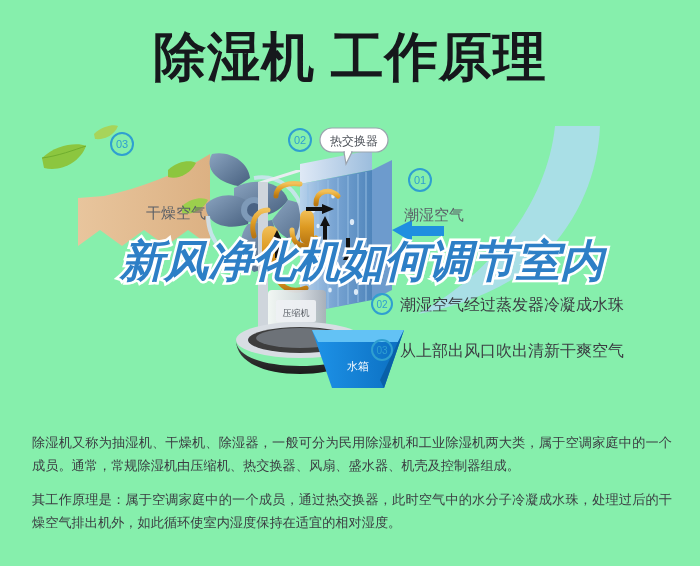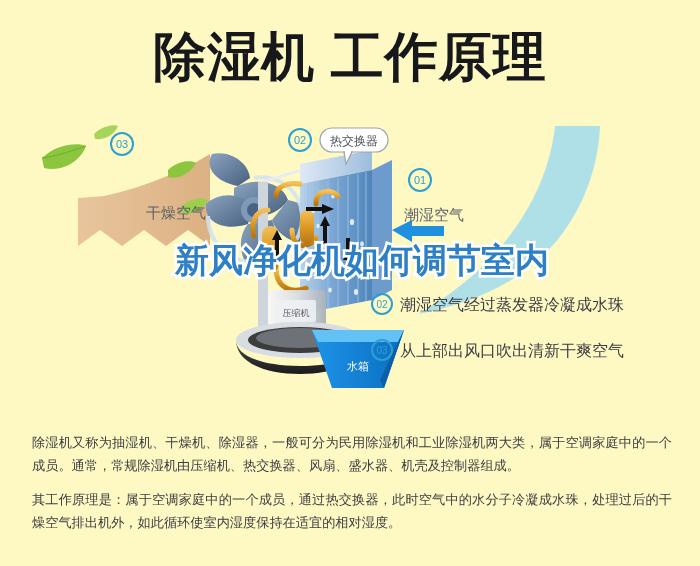--- a/index.html
+++ b/index.html
@@ -7,21 +7,21 @@
     padding: 0;
     background: #ffffff;
   }
   body {
     font-family: "Liberation Sans", "DejaVu Sans", sans-serif;
   }
   #page {
     position: relative;
     width: 700px;
     height: 566px;
-    background: #fef9c3;
+    background: #86efac;
     overflow: hidden;
   }
 
   
   #title {
     position: absolute;
     left: 0;
     top: 26px;
     width: 700px;
     text-align: center;
@@ -47,23 +47,24 @@
   #watermark {
     position: absolute;
     left: 0;
     top: 238px;
     width: 700px;
     text-align: center;
     pointer-events: none;
   }
   #watermark .wm-line {
     display: block;
-    font-size: 34px;
+    font-size: 44px;
     line-height: 45px;
     font-weight: bold;
+    font-style: italic;
     color: #2d7fc6;
     letter-spacing: 0px;
     -webkit-text-stroke: 5px #ffffff;
     paint-order: stroke fill;
     text-shadow:
        0 0 0 #ffffff,
        2px 2px 0 rgba(255,255,255,0.65);
     margin-left: 24px;
   }
 

